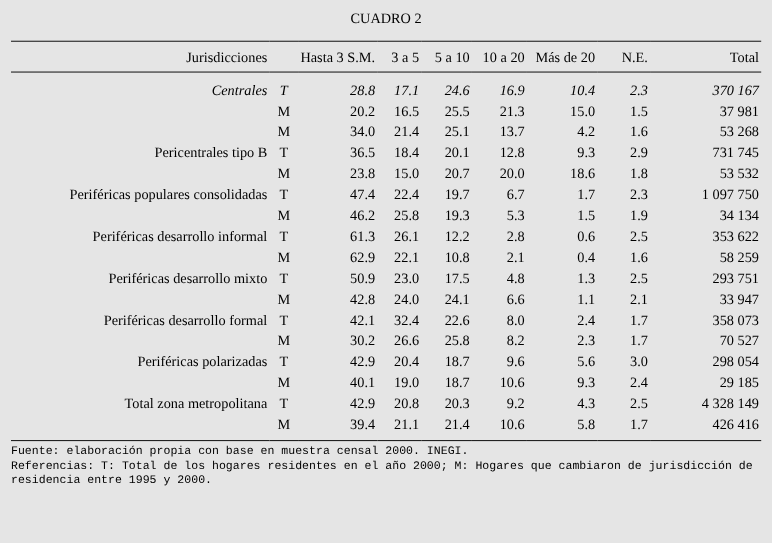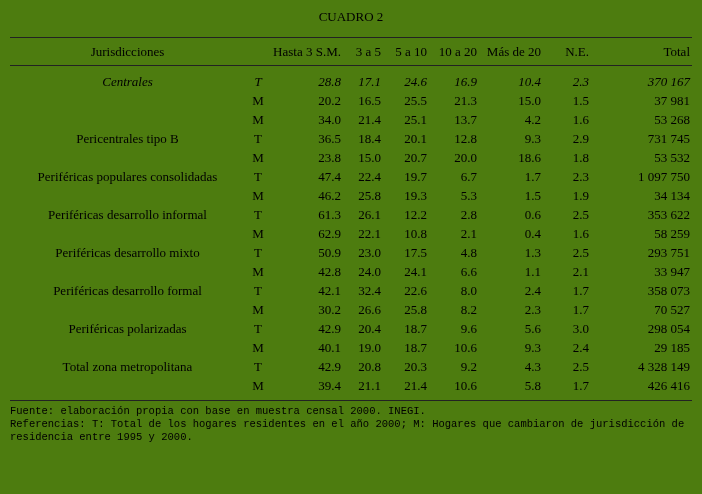--- a/index.html
+++ b/index.html
@@ -4,21 +4,21 @@
 <style>
   html, body {
     margin: 0;
     padding: 0;
     background: #ffffff;
   }
   .page {
     position: relative;
     width: 702px;
     height: 494px;
-    background: #4d7c0f;
+    background: #e5e5e5;
     color: #000000;
     font-family: "Liberation Serif", "DejaVu Serif", serif;
     box-sizing: border-box;
     padding: 8px 10px 4px 10px;
     overflow: hidden;
   }
   .caption {
     text-align: center;
     font-size: 13px;
     line-height: 1.45;
@@ -35,21 +35,21 @@
   table.data th {
     font-weight: normal;
     border-bottom: 1px solid #222;
     padding: 6px 2px 5px 2px;
     white-space: nowrap;
   }
   table.data td {
     padding: 1.5px 2px;
     white-space: nowrap;
   }
-  .left  { text-align: center; }
+  .left  { text-align: right; }
   .ctr   { text-align: center; }
   .num   { text-align: right; }
   tbody tr:first-child td { padding-top: 8px; font-style: italic; }
   tbody tr:last-child td  { padding-bottom: 6px; }
   .footer {
     margin-top: 4px;
     font-size: 10.5px;
     line-height: 1.25;
     font-family: Liberation Mono, monospace;
   }

